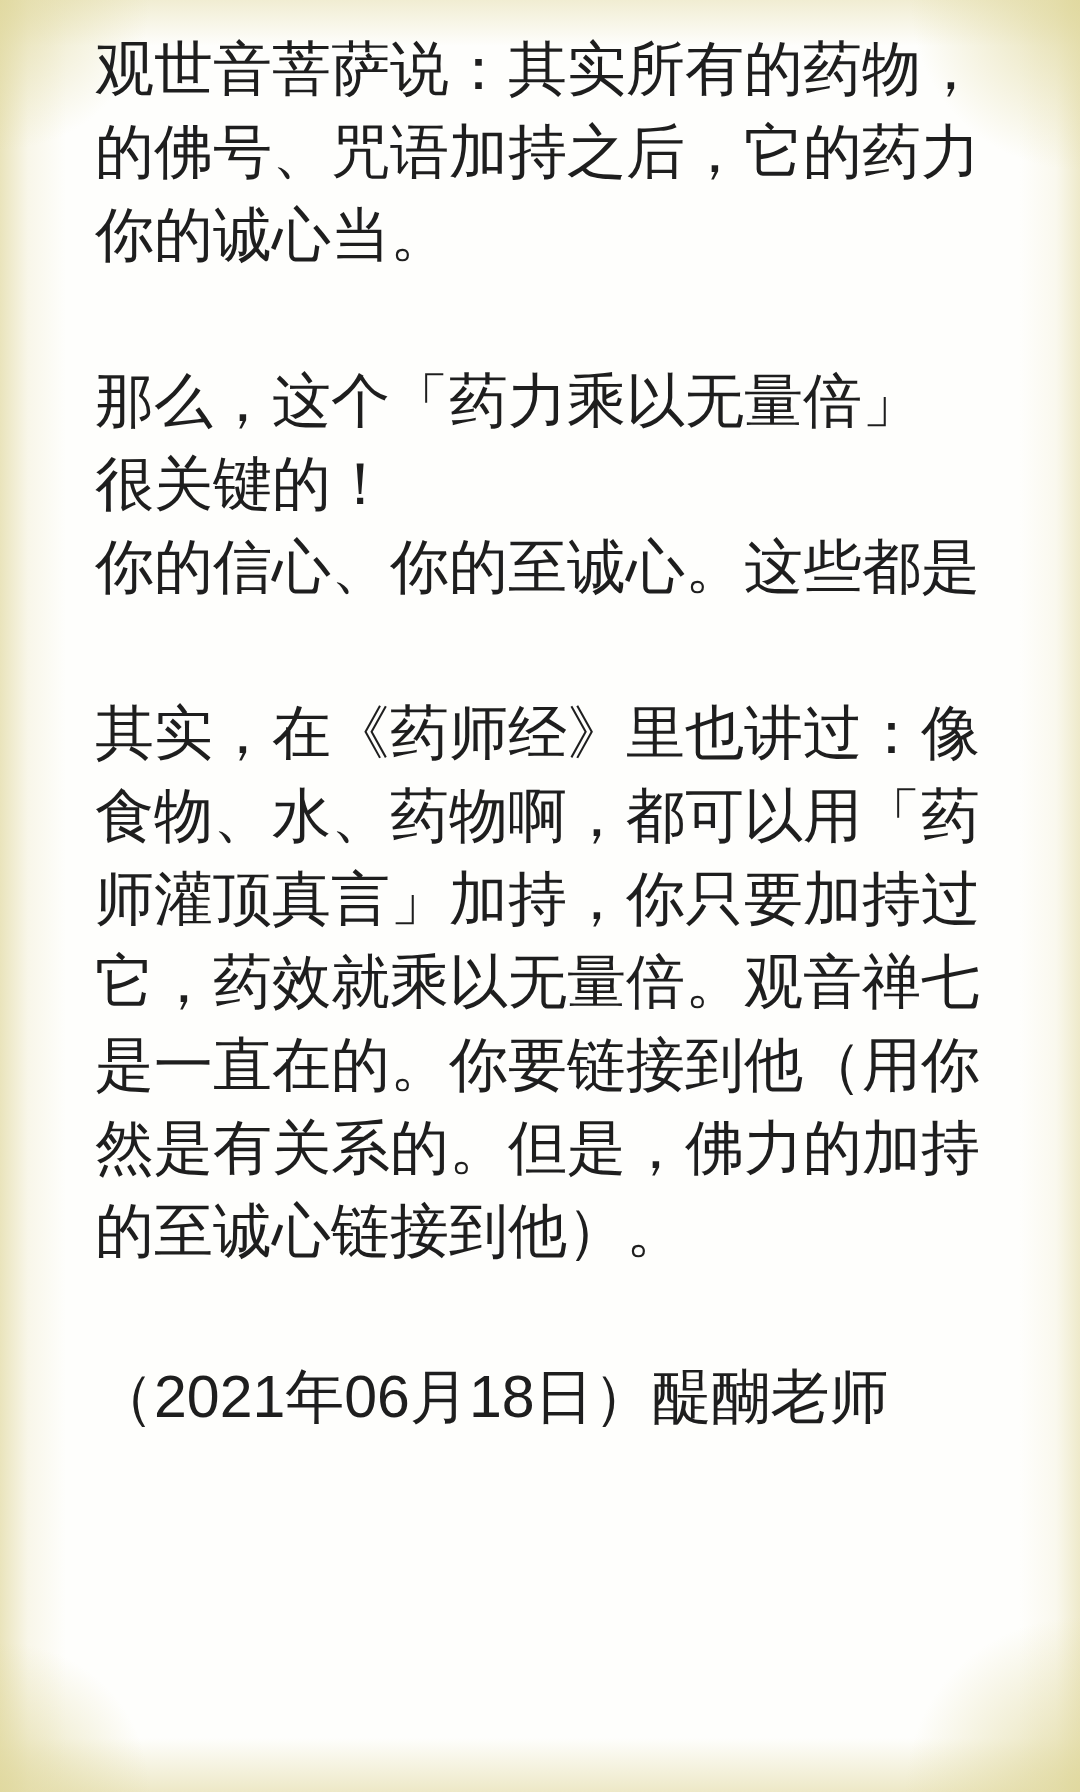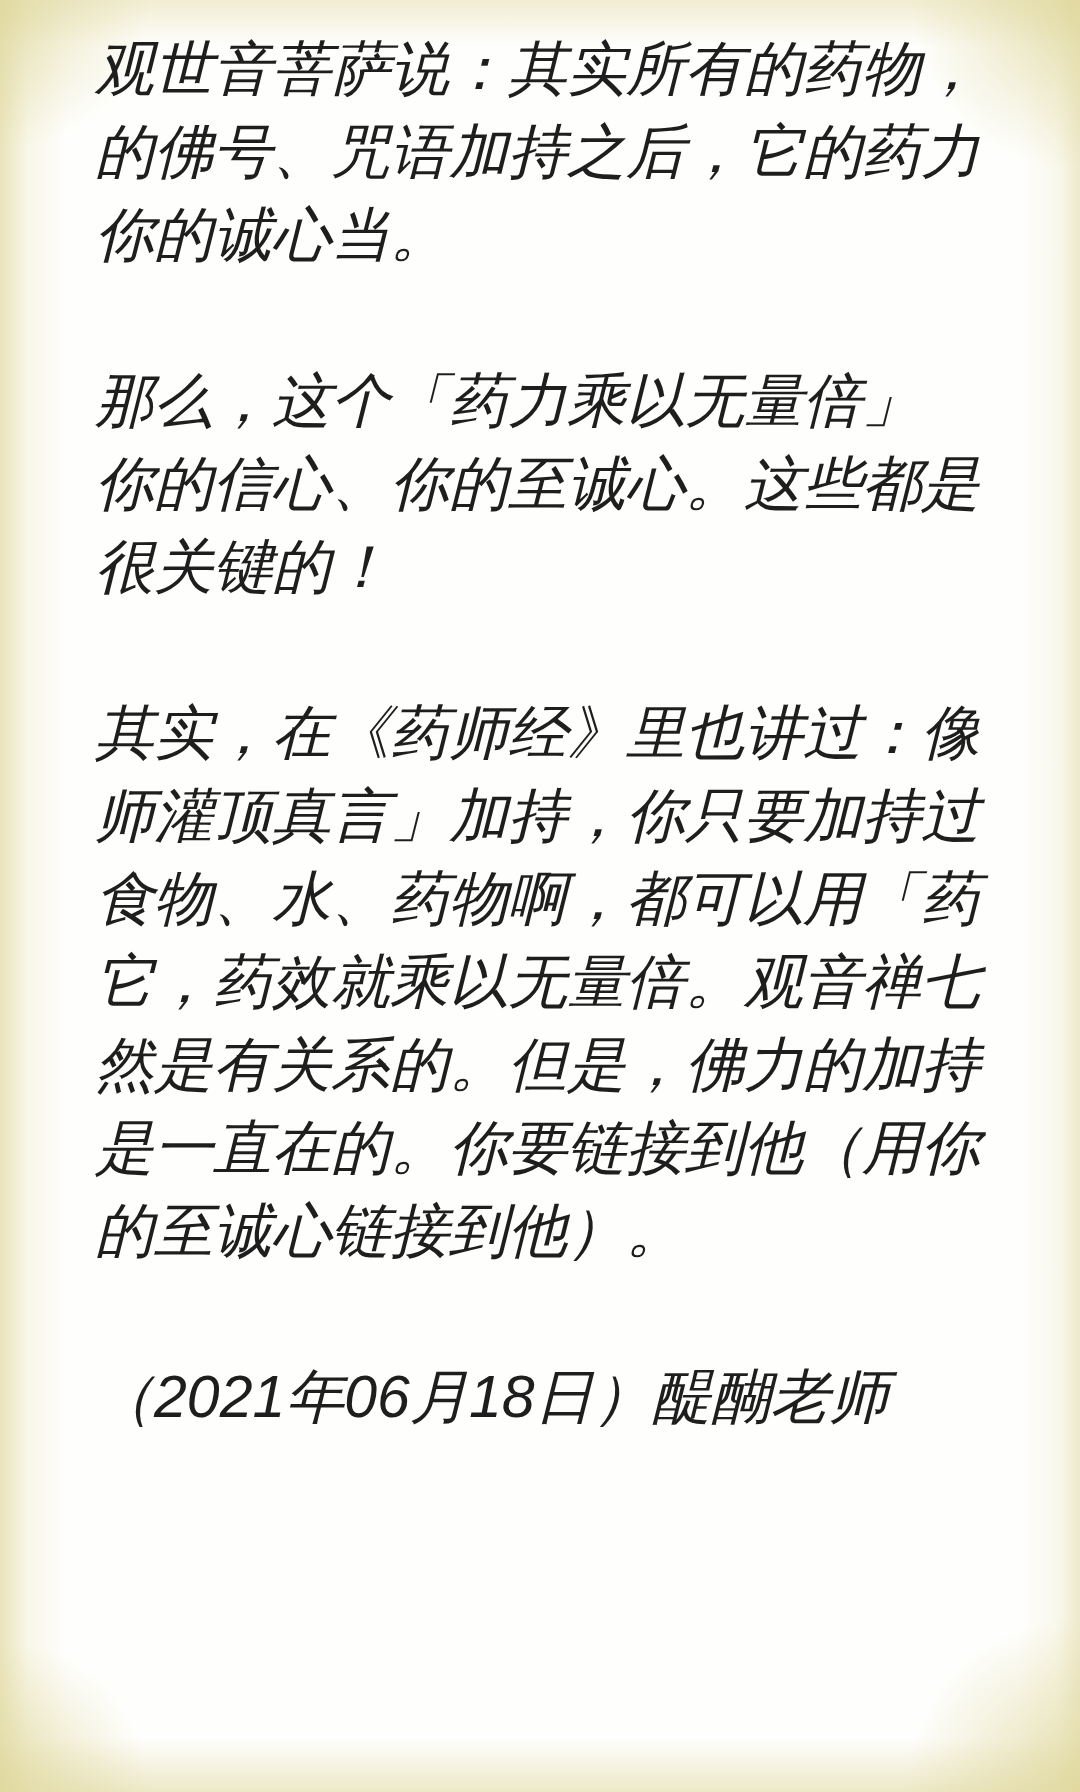--- a/index.html
+++ b/index.html
@@ -33,21 +33,20 @@
     position: relative;
     box-sizing: border-box;
     padding: 28px 90px 0 95px;
     color: #1e1e1e;
     font-size: 59px;
     line-height: 83px;
     letter-spacing: 0;
   }
   .para {
     margin: 0 0 83px 0;
-    font-style: italic;
   }
   .para:last-child {
     margin-bottom: 0;
   }
   .line {
     white-space: pre;
   }
 </style>
 </head>
 <body>
@@ -56,31 +55,31 @@
   <div class="text-content">
 
     <div class="para">
       <div class="line">观世音菩萨说：其实所有的药物，</div>
       <div class="line">的佛号、咒语加持之后，它的药力</div>
       <div class="line">你的诚心当。</div>
     </div>
 
     <div class="para">
       <div class="line">那么，这个「药力乘以无量倍」</div>
+      <div class="line">很关键的！</div>
       <div class="line">你的信心、你的至诚心。这些都是</div>
-      <div class="line">很关键的！</div>
     </div>
 
     <div class="para">
       <div class="line">其实，在《药师经》里也讲过：像</div>
+      <div class="line">食物、水、药物啊，都可以用「药</div>
       <div class="line">师灌顶真言」加持，你只要加持过</div>
-      <div class="line">食物、水、药物啊，都可以用「药</div>
       <div class="line">它，药效就乘以无量倍。观音禅七</div>
+      <div class="line">是一直在的。你要链接到他（用你</div>
       <div class="line">然是有关系的。但是，佛力的加持</div>
-      <div class="line">是一直在的。你要链接到他（用你</div>
       <div class="line">的至诚心链接到他）。</div>
     </div>
 
     <div class="para">
       <div class="line">（2021年06月18日）醍醐老师</div>
     </div>
 
   </div>
 </div>
 

